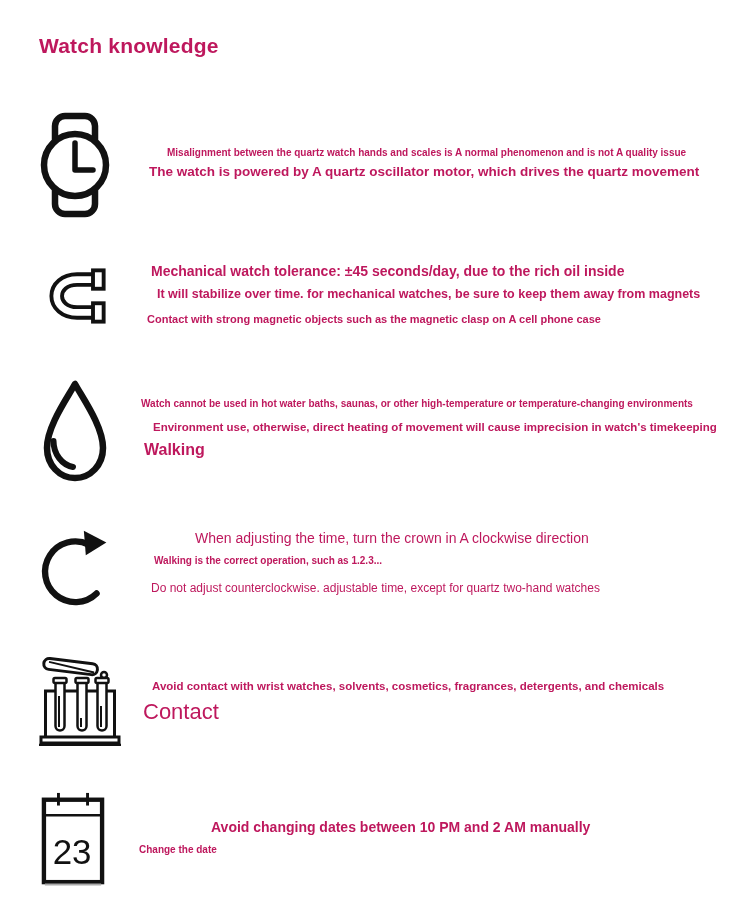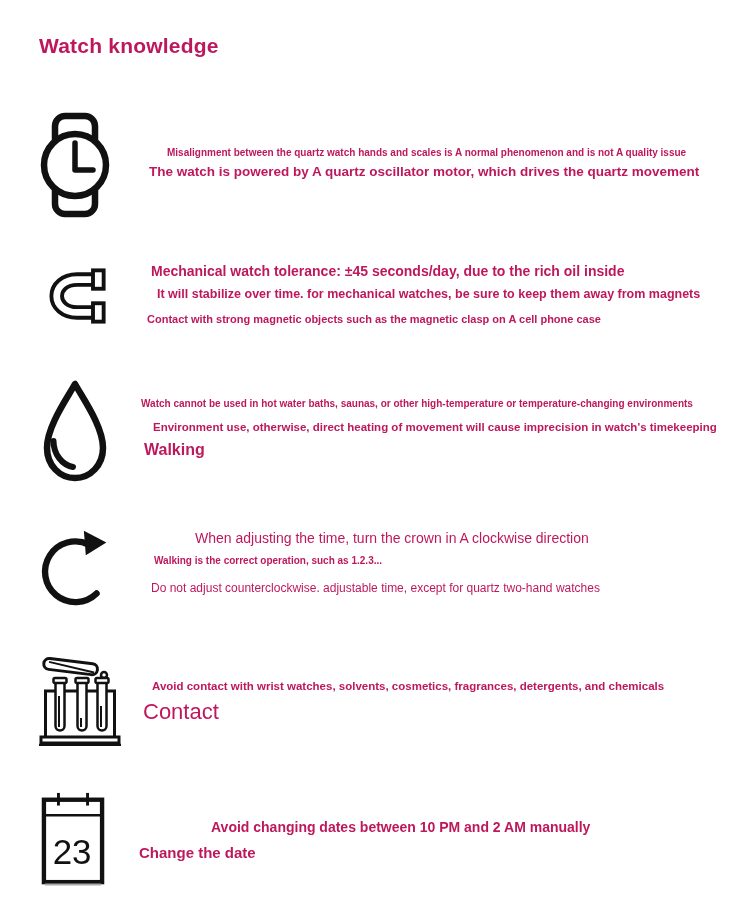--- a/index.html
+++ b/index.html
@@ -38,21 +38,21 @@
   .s4c { left:151px; top:582px; font-size:12px;   font-weight:400;text-align:right; }
 
   
   .icon-tubes    { left:38px;  top:650px; }
   .s5a { left:152px; top:680px; font-size:11.5px; font-weight:700; }
   .s5b { left:143px; top:699px; font-size:22px;   font-weight:400; }
 
   
   .icon-calendar { left:40px;  top:791px; }
   .s6a { left:211px; top:819px; font-size:14px;   font-weight:700; }
-  .s6b { left:139px; top:844px; font-size:15px;   font-weight:700; }
+  .s6b { left:139px; top:844px; font-size:10px;   font-weight:700; }
 </style>
 </head>
 <body>
 
 <div class="page">
 
   <div class="line page-title">Watch knowledge</div>
 
   <div class="icon icon-watch">
     <svg width="70" height="106" viewBox="0 0 70 106">

